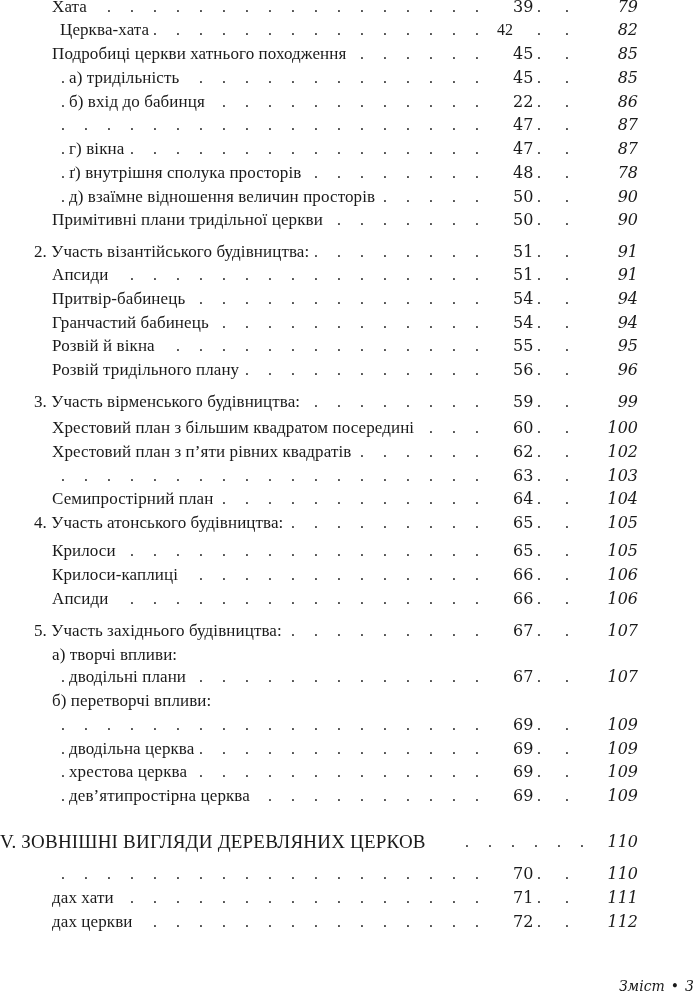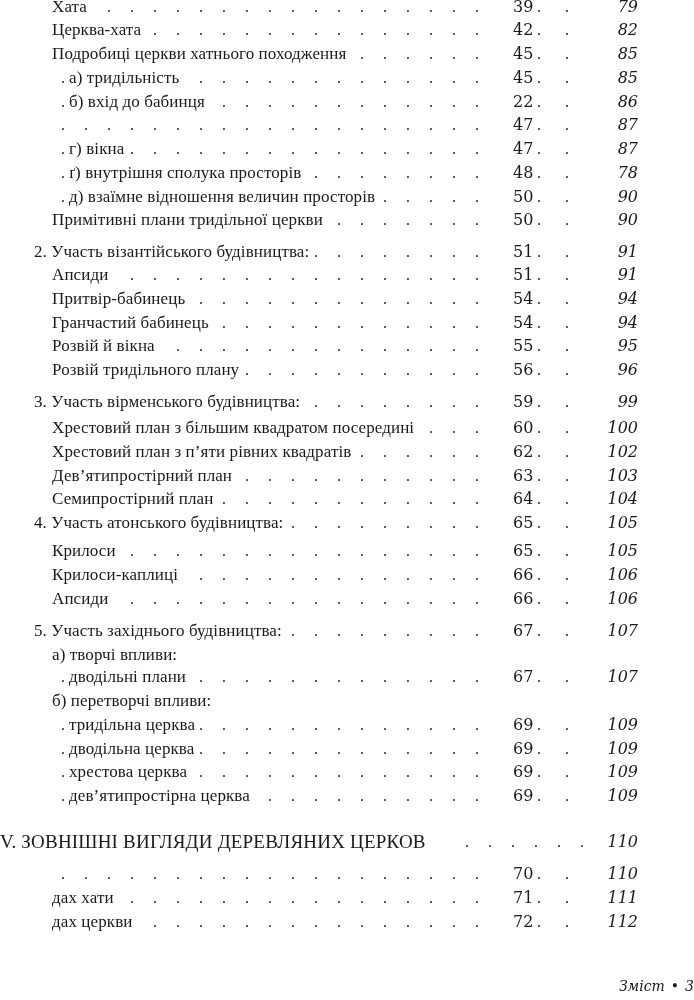--- a/index.html
+++ b/index.html
@@ -94,22 +94,22 @@
         <span class="dot" style="left: 290px;">.</span>
         <span class="dot" style="left: 313px;">.</span>
         <span class="dot" style="left: 336px;">.</span>
         <span class="dot" style="left: 359px;">.</span>
         <span class="dot" style="left: 382px;">.</span>
         <span class="dot" style="left: 405px;">.</span>
         <span class="dot" style="left: 428px;">.</span>
         <span class="dot" style="left: 451px;">.</span>
         <span class="dot" style="left: 474px;">.</span>
       </div>
-      <span class="label" style="left: 52px;">Церква-хата</span>
-      <span class="num1" style="left: 513px;">42</span>
+      <span class="label" style="left: 60px;">Церква-хата</span>
+      <span class="num1" style="left: 497px; font-family: Liberation Serif, serif;">42</span>
       <span class="sep" style="left: 535px;">.</span>
       <span class="sep" style="left: 563px;">.</span>
       <span class="num2">82</span>
     </div>
     <div class="row" style="top: 42px;">
       <div class="leader" style="width: 505px;">
         <span class="dot" style="left: 60px;">.</span>
         <span class="dot" style="left: 83px;">.</span>
         <span class="dot" style="left: 106px;">.</span>
         <span class="dot" style="left: 129px;">.</span>
@@ -597,21 +597,20 @@
         <span class="dot" style="left: 290px;">.</span>
         <span class="dot" style="left: 313px;">.</span>
         <span class="dot" style="left: 336px;">.</span>
         <span class="dot" style="left: 359px;">.</span>
         <span class="dot" style="left: 382px;">.</span>
         <span class="dot" style="left: 405px;">.</span>
         <span class="dot" style="left: 428px;">.</span>
         <span class="dot" style="left: 451px;">.</span>
         <span class="dot" style="left: 474px;">.</span>
       </div>
-      <span class="label" style="left: 52px;">Дев’ятипростірний план</span>
       <span class="num1" style="left: 513px;">63</span>
       <span class="sep" style="left: 535px;">.</span>
       <span class="sep" style="left: 563px;">.</span>
       <span class="num2">103</span>
     </div>
     <div class="row" style="top: 487px;">
       <div class="leader" style="width: 505px;">
         <span class="dot" style="left: 60px;">.</span>
         <span class="dot" style="left: 83px;">.</span>
         <span class="dot" style="left: 106px;">.</span>
@@ -827,21 +826,20 @@
         <span class="dot" style="left: 290px;">.</span>
         <span class="dot" style="left: 313px;">.</span>
         <span class="dot" style="left: 336px;">.</span>
         <span class="dot" style="left: 359px;">.</span>
         <span class="dot" style="left: 382px;">.</span>
         <span class="dot" style="left: 405px;">.</span>
         <span class="dot" style="left: 428px;">.</span>
         <span class="dot" style="left: 451px;">.</span>
         <span class="dot" style="left: 474px;">.</span>
       </div>
-      <span class="label" style="left: 69px;">тридільна церква</span>
       <span class="num1" style="left: 513px;">69</span>
       <span class="sep" style="left: 535px;">.</span>
       <span class="sep" style="left: 563px;">.</span>
       <span class="num2">109</span>
     </div>
     <div class="row" style="top: 737px;">
       <div class="leader" style="width: 505px;">
         <span class="dot" style="left: 60px;">.</span>
         <span class="dot" style="left: 83px;">.</span>
         <span class="dot" style="left: 106px;">.</span>

